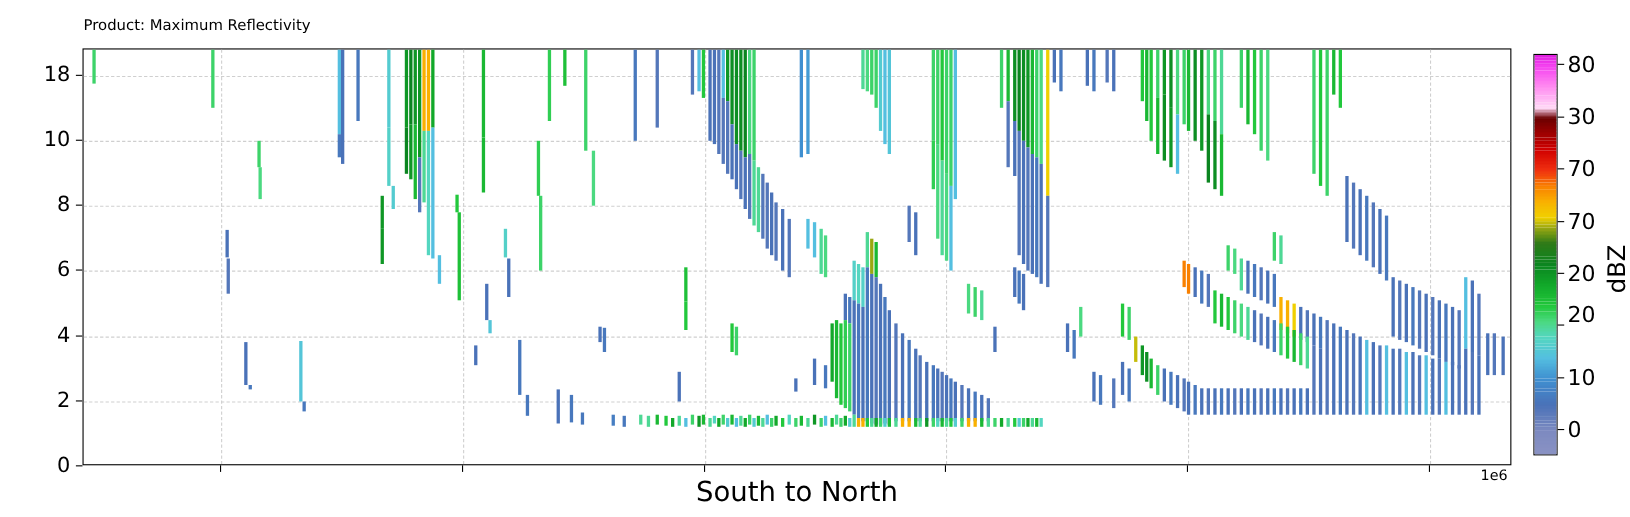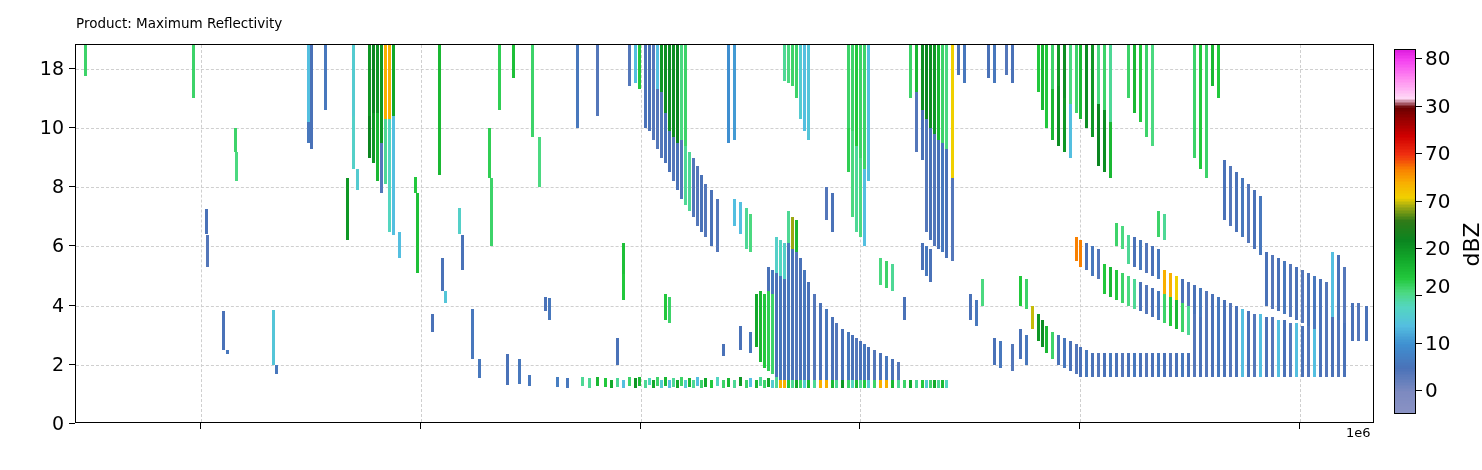--- a/index.html
+++ b/index.html
@@ -917,20 +917,21 @@
   </div>
 
   <div id="xaxis-ticks">
       <div class="xtickmark" style="left: 199.904px;"></div>
       <div class="xtickmark" style="left: 419.735px;"></div>
       <div class="xtickmark" style="left: 639.565px;"></div>
       <div class="xtickmark" style="left: 859.396px;"></div>
       <div class="xtickmark" style="left: 1079.23px;"></div>
       <div class="xtickmark" style="left: 1299.06px;"></div>
     </div>
+  <div id="xlabel">South to North</div>
   <div id="x-offset-text">1e6</div>
 
   <div id="colorbar-wrap">
     <div id="colorbar">
         <div class="cbseg" style="top: 0px; height: 2.32083px; background: rgb(224, 32, 224);"></div>
         <div class="cbseg" style="top: 1.52083px; height: 2.32083px; background: rgb(227, 37, 227);"></div>
         <div class="cbseg" style="top: 3.04167px; height: 2.32083px; background: rgb(231, 43, 229);"></div>
         <div class="cbseg" style="top: 4.5625px; height: 2.32083px; background: rgb(234, 48, 232);"></div>
         <div class="cbseg" style="top: 6.08333px; height: 2.32083px; background: rgb(237, 54, 234);"></div>
         <div class="cbseg" style="top: 7.60417px; height: 2.32083px; background: rgb(241, 59, 237);"></div>

